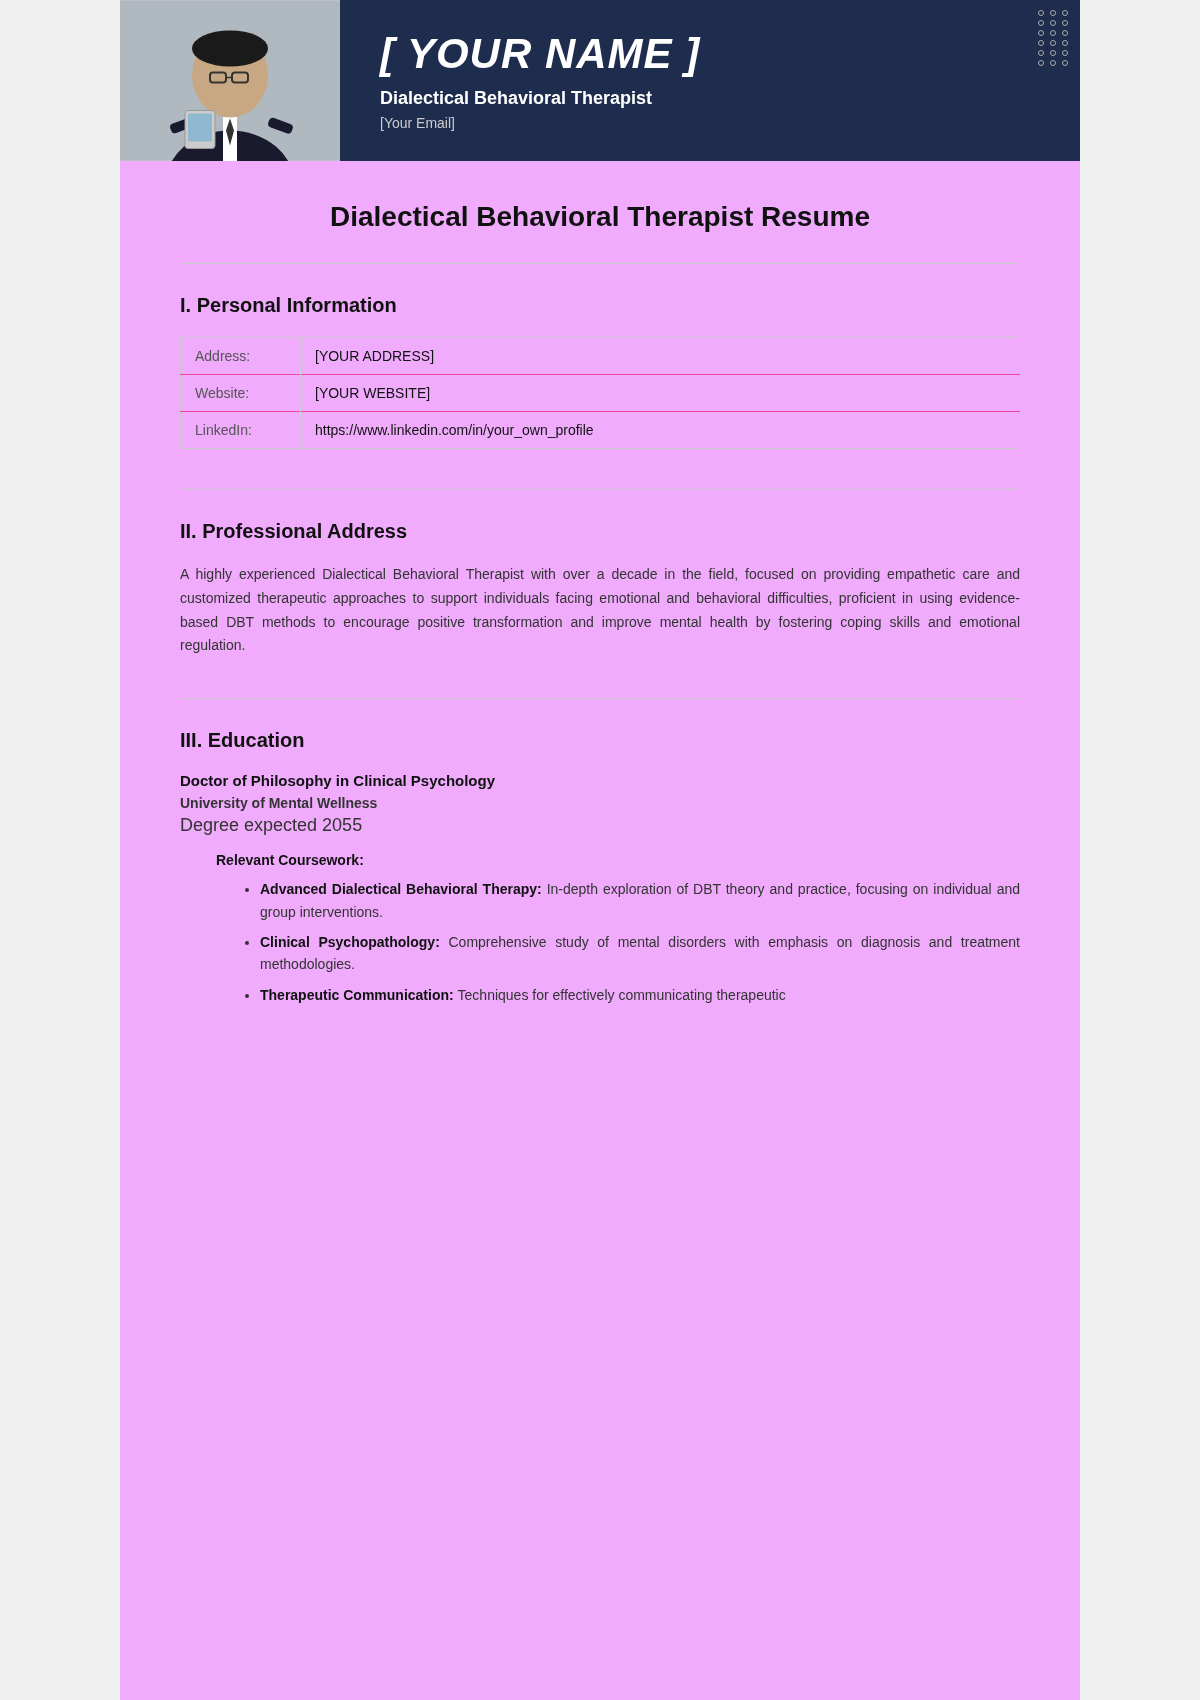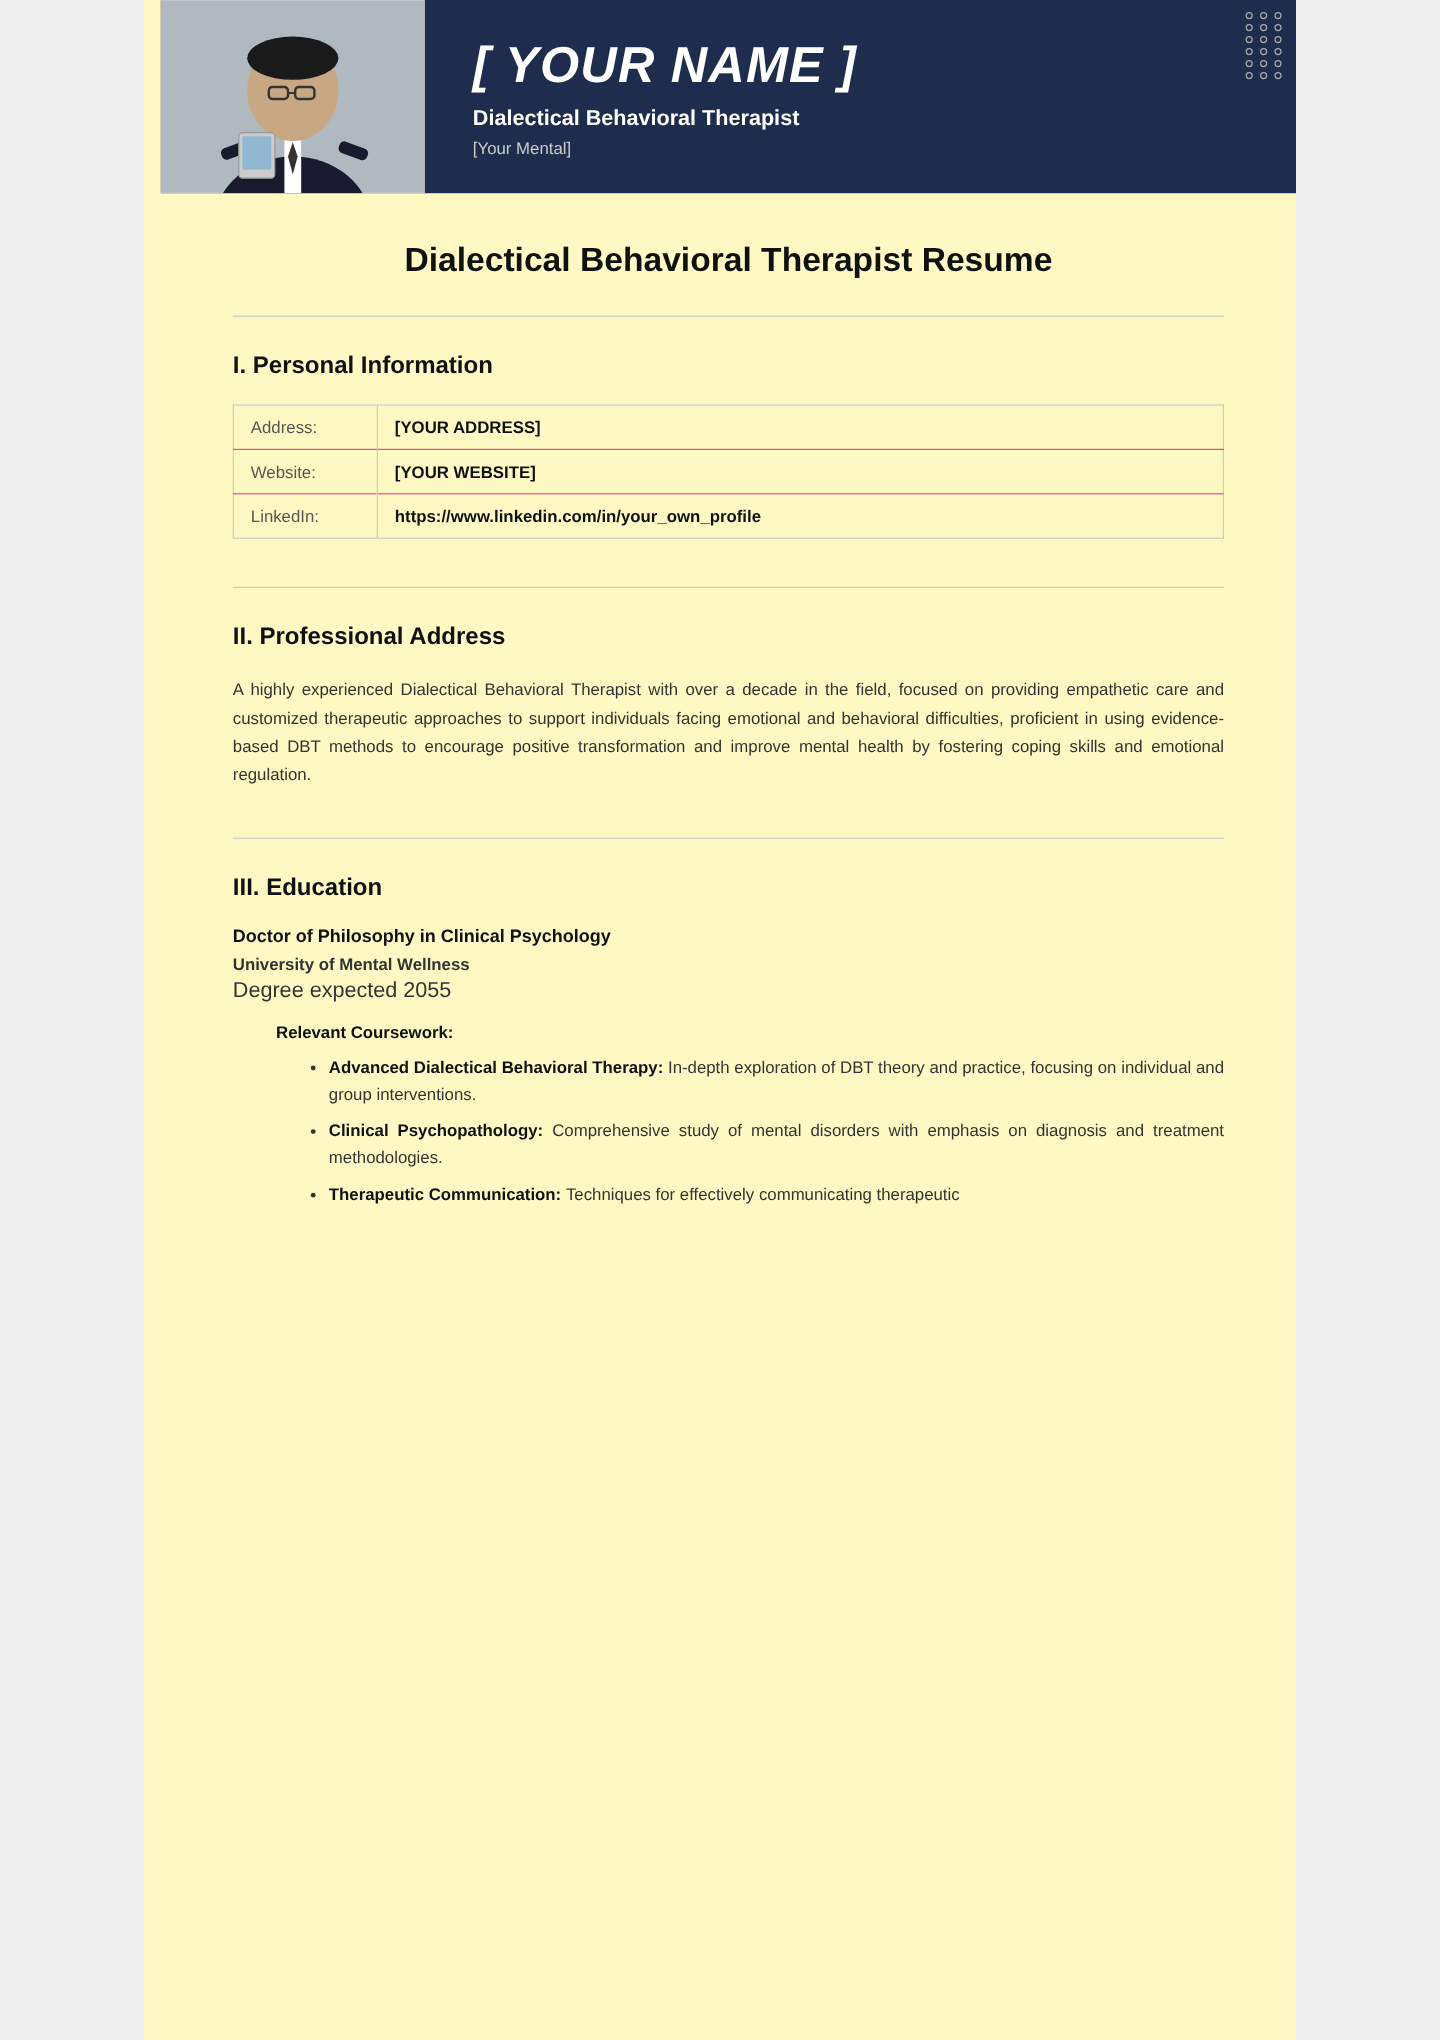--- a/index.html
+++ b/index.html
@@ -5,24 +5,23 @@
     * { margin: 0; padding: 0; box-sizing: border-box; }
     body {
       font-family: Arial, sans-serif;
       background: #f0f0f0;
       width: 1200px;
       min-height: 1700px;
     }
     .page {
       width: 960px;
       margin: 0 auto;
-      background: #fef9c3;
+      background: #f0abfc;
       min-height: 1700px;
       position: relative;
-      padding-left: 14px;
     }
 
     
     .header {
       background: #1e2d4d;
       display: flex;
       align-items: stretch;
       min-height: 160px;
       position: relative;
     }
@@ -127,21 +126,21 @@
       padding: 10px 14px;
       font-size: 14px;
       border-right: 1px solid #ccc;
     }
     .info-table td:first-child {
       color: #555;
       width: 120px;
     }
     .info-table td:last-child {
       color: #111;
-      font-weight: bold;
+      font-weight: normal;
       border-right: none;
     }
 
     
     .summary-text {
       font-size: 14px;
       color: #333;
       line-height: 1.7;
       text-align: justify;
     }
@@ -215,21 +214,21 @@
         <rect x="148" y="120" width="25" height="10" rx="4" fill="#1a1a2e" transform="rotate(20 160 125)"></rect>
 
         <rect x="65" y="110" width="30" height="38" rx="3" fill="#ccc" stroke="#999" stroke-width="1"></rect>
         <rect x="68" y="113" width="24" height="28" rx="1" fill="#90b8d0"></rect>
       </svg>
     </div>
 
     <div class="header-info">
       <div class="header-name">[ YOUR NAME ]</div>
       <div class="header-title">Dialectical Behavioral Therapist</div>
-      <div class="header-email">[Your Mental]</div>
+      <div class="header-email">[Your Email]</div>
     </div>
 
     <div class="dots-decoration">
       <div class="dot"></div>
       <div class="dot"></div>
       <div class="dot"></div>
       <div class="dot"></div>
       <div class="dot"></div>
       <div class="dot"></div>
       <div class="dot"></div>

